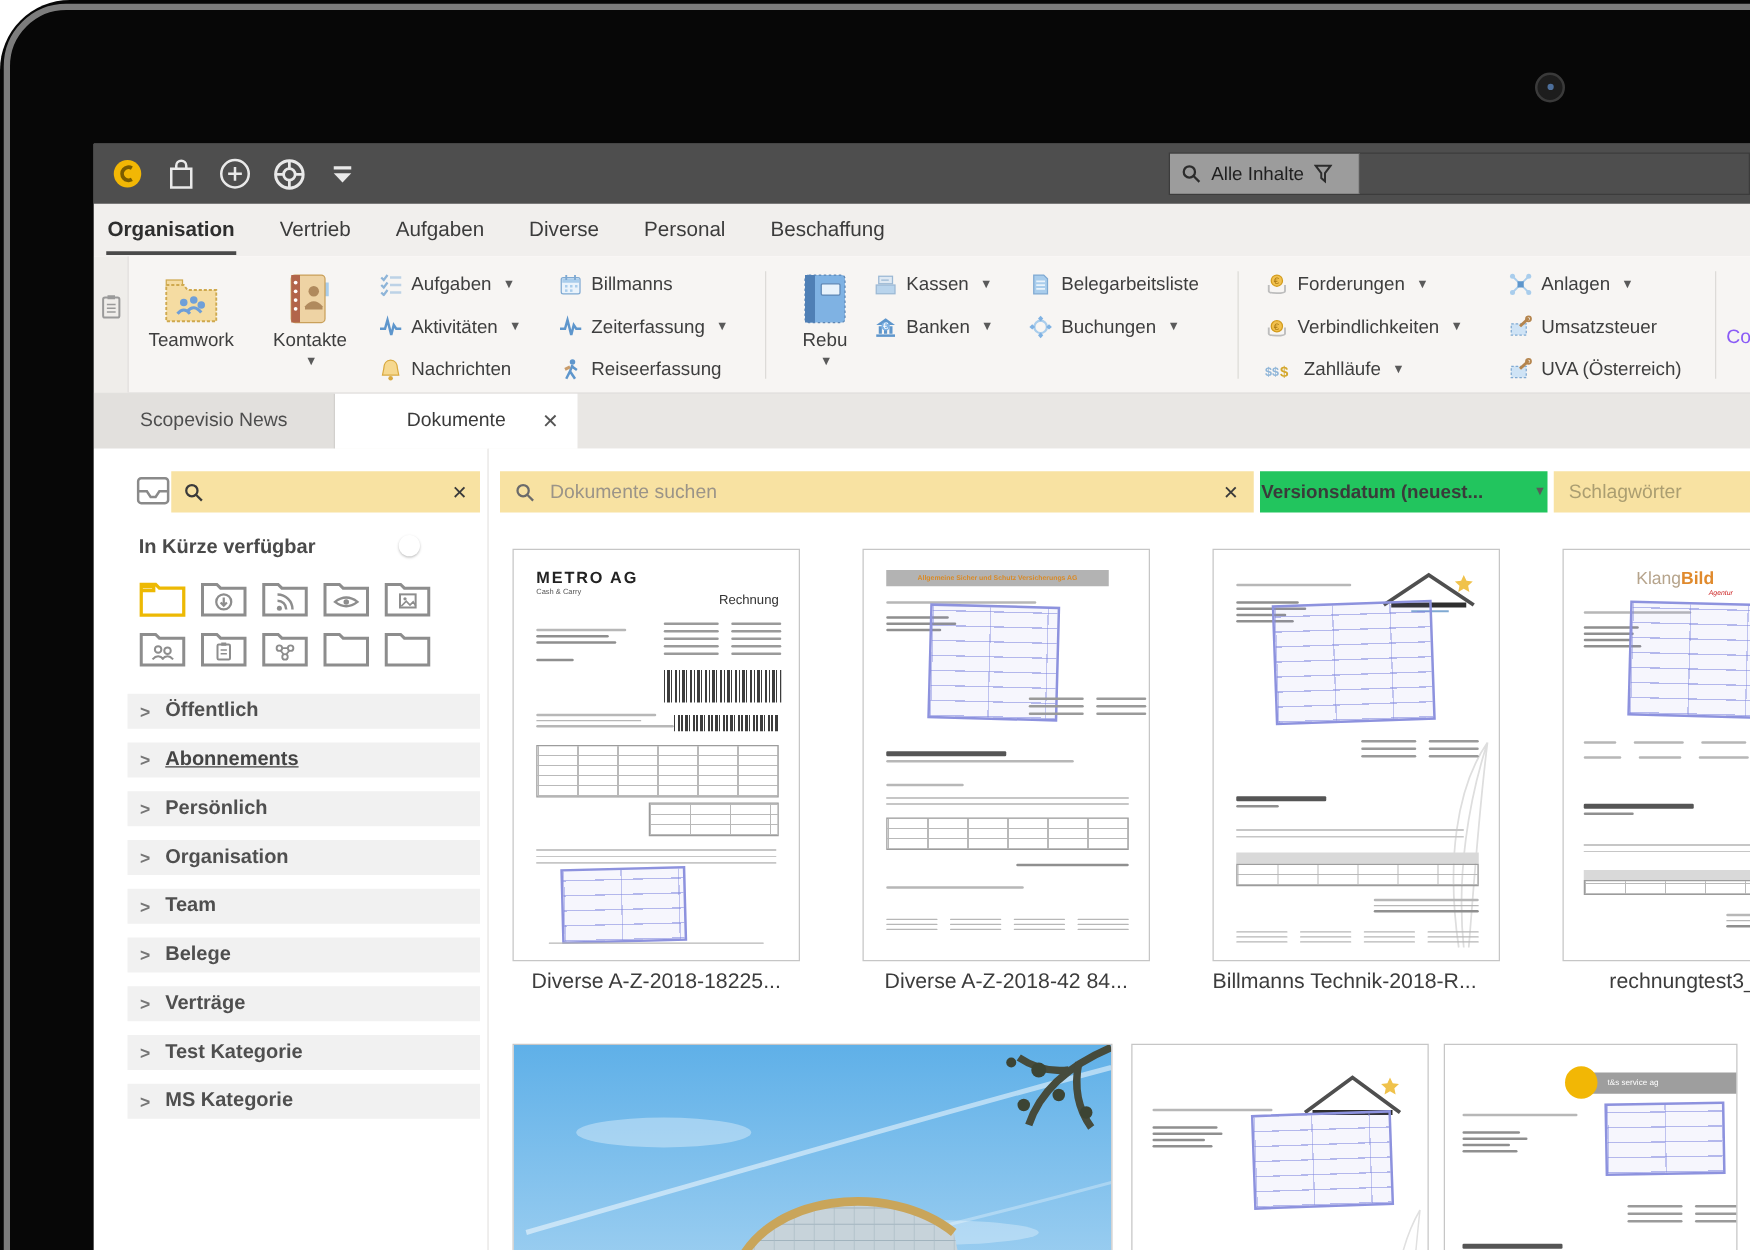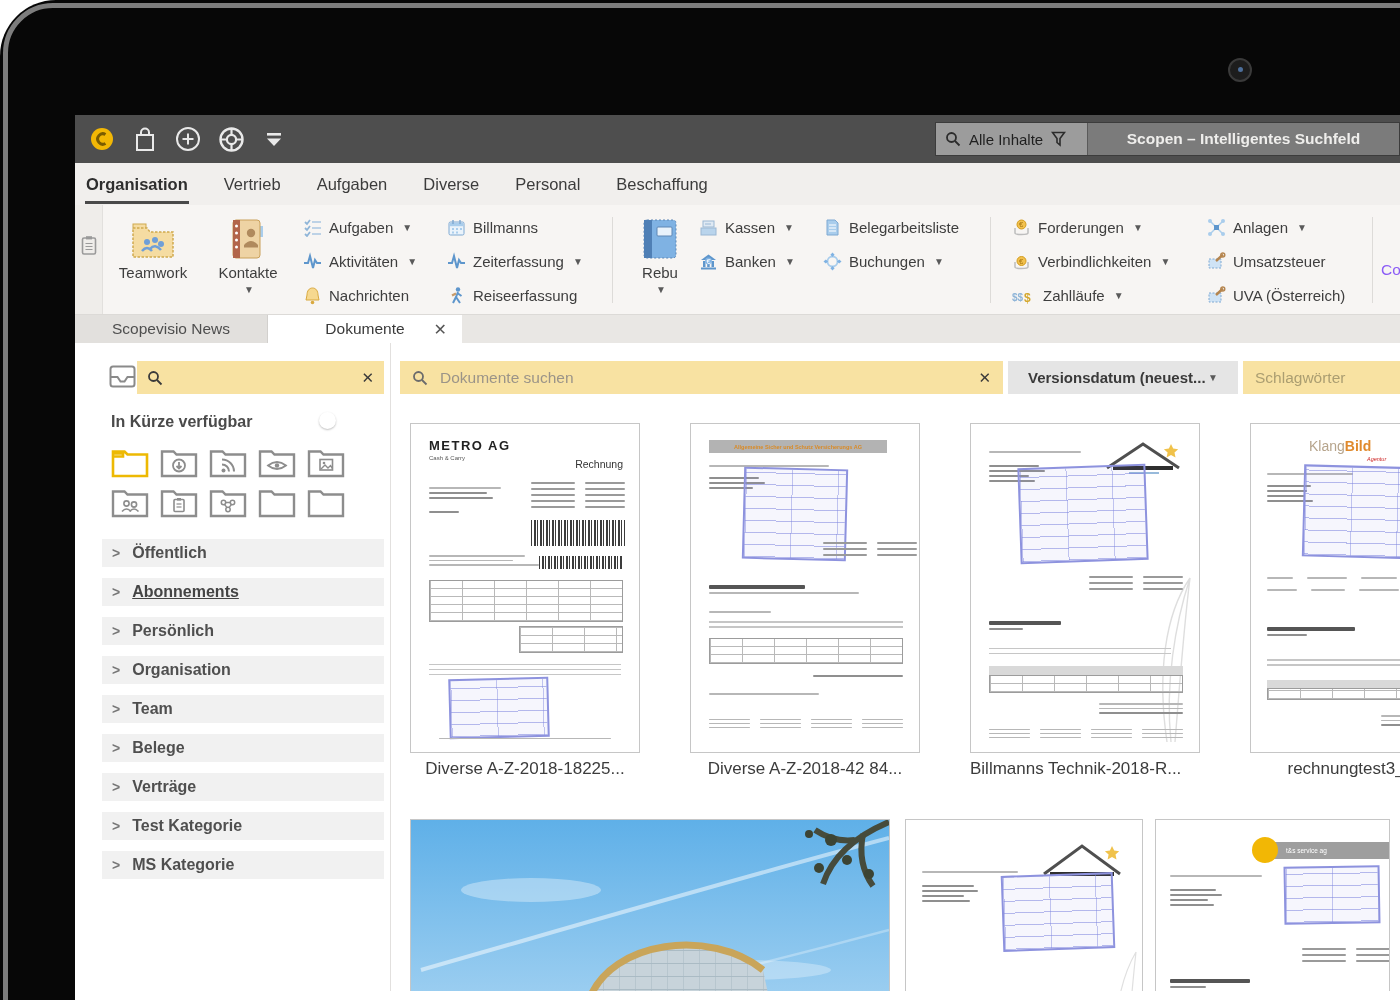--- a/index.html
+++ b/index.html
@@ -31,21 +31,21 @@
   .lstrip{position:absolute;left:0;top:0;width:28px;height:110px;background:#efedea;border-right:1px solid #e2e0dd;display:flex;justify-content:center;padding-top:30px}
   .rbig{position:absolute;top:10px;width:92px;display:flex;flex-direction:column;align-items:center;gap:3px;font-size:15px;color:#3e3e3e;cursor:pointer;text-align:center}
   .rbig .bigicon{height:46px;display:flex;align-items:flex-end}
   .rstack{position:absolute;top:12px;display:flex;flex-direction:column;gap:13px}
   .rsm{display:flex;align-items:center;gap:7px;font-size:15px;color:#3e3e3e;height:21px;cursor:pointer;white-space:nowrap}
   .dd{font-style:normal;font-size:10px;color:#5a5a5a;margin-left:2px}
   .rsep{position:absolute;top:12px;height:86px;width:1px;background:#dddbd8}
   .rcut{position:absolute;top:56px;font-size:15.5px;color:#8b5cf6}
 
   
-  .tabrow{height:28px;background:#e9e7e4;display:flex}
+  .tabrow{height:44px;background:#e9e7e4;display:flex}
   .tab{display:flex;align-items:center;justify-content:center;font-size:15.5px;color:#4e4e4e;cursor:pointer}
   .tab.news{width:193px;background:#e2e0dd;border-right:1px solid #d2d0cd}
   .tab.docs{width:194px;background:#fff;position:relative;color:#3a3a3a}
   .tab .x{position:absolute;right:15px;font-size:16px;color:#555;cursor:pointer}
 
   
   .content{position:relative;height:648px;display:flex;background:#fff}
   .sidebar{width:316px;flex:none;position:relative;border-right:1px solid #e2e0de;background:#fff}
   .main{flex:1;position:relative;overflow:hidden;background:#fff}
   .abs{position:absolute}
@@ -57,21 +57,21 @@
   .switch{width:37px;height:21px;border-radius:11px;background:#f5b90c;position:relative;cursor:pointer}
   .switch i{position:absolute;right:2px;top:2px;width:17px;height:17px;border-radius:50%;background:#fff;box-shadow:0 1px 2px rgba(0,0,0,.25)}
   .fold{position:absolute;width:38px;height:32px;cursor:pointer}
   .cats{position:absolute;left:27px;top:196px;width:282px}
   .cat{height:28px;background:#f1f1f1;display:flex;align-items:center;gap:12px;padding-left:10px;margin-bottom:11px;cursor:pointer}
   .cat .chev{font-size:14px;font-weight:bold;color:#767676}
   .cat .clabel{font-size:16px;font-weight:600;color:#4f4f4f}
   .cat.u .clabel{text-decoration:underline;color:#444}
 
   
-  .fseg2{background:#e5e5e5;display:flex;align-items:center;justify-content:space-between;padding:0 20px;cursor:pointer}
+  .fseg2{background:#22c55e;display:flex;align-items:center;justify-content:space-between;padding:0 1px;cursor:pointer}
   .fseg2 b{font-size:15px;color:#3a3a3a}
   .ph{font-size:15.5px;color:#9b9488}
   .ph2{font-size:15.5px;color:#ab9e71}
 
   
   .slot{position:absolute}
   .card{position:relative;background:#fff;border:1px solid #c6c6c6;overflow:hidden}
   .clab{margin-top:6px;text-align:center;font-size:17px;color:#3c3c3c;white-space:nowrap}
   .tl{height:2px;background:#b7b7b7;margin:3px 0;border-radius:1px}
   .tl.d{background:#8f8f8f}
@@ -140,23 +140,20 @@
       <div class="scopen">
         <div class="scope-seg">
           <svg width="16" height="16">
               <circle cx="6.5" cy="6.5" r="4.5" fill="none" stroke="#2c2c2c" stroke-width="1.8"></circle>
               <line x1="10" y1="10" x2="14.5" y2="14.5" stroke="#2c2c2c" stroke-width="1.8"></line>
             </svg>
           <span>Alle Inhalte</span>
           <svg width="15" height="16">
               <path d="M1.5 1.5 H13.5 L9 7.5 V14 L6 11.5 V7.5 Z" fill="none" stroke="#2c2c2c" stroke-width="1.6"></path>
             </svg>
-        </div>
-        <div class="scopen-field">
-          <span>Scopen – Intelligentes Suchfeld</span>
         </div>
       </div>
     </div>
 
     <div class="menubar">
       <span class="mi active">Organisation</span>
       <span class="mi">Vertrieb</span>
       <span class="mi">Aufgaben</span>
       <span class="mi">Diverse</span>
       <span class="mi">Personal</span>

